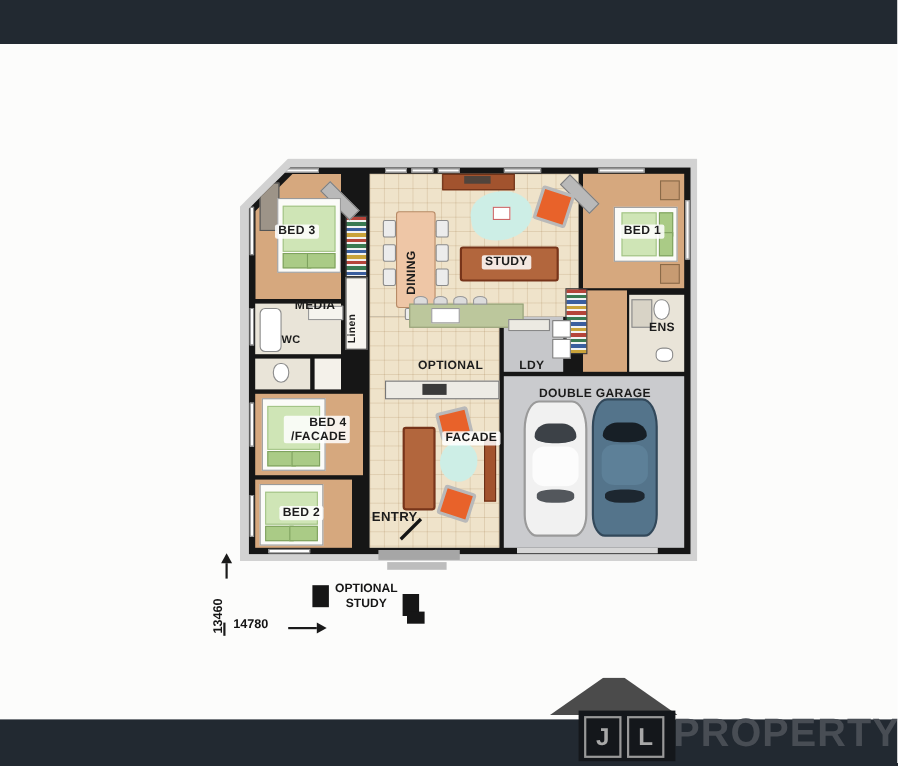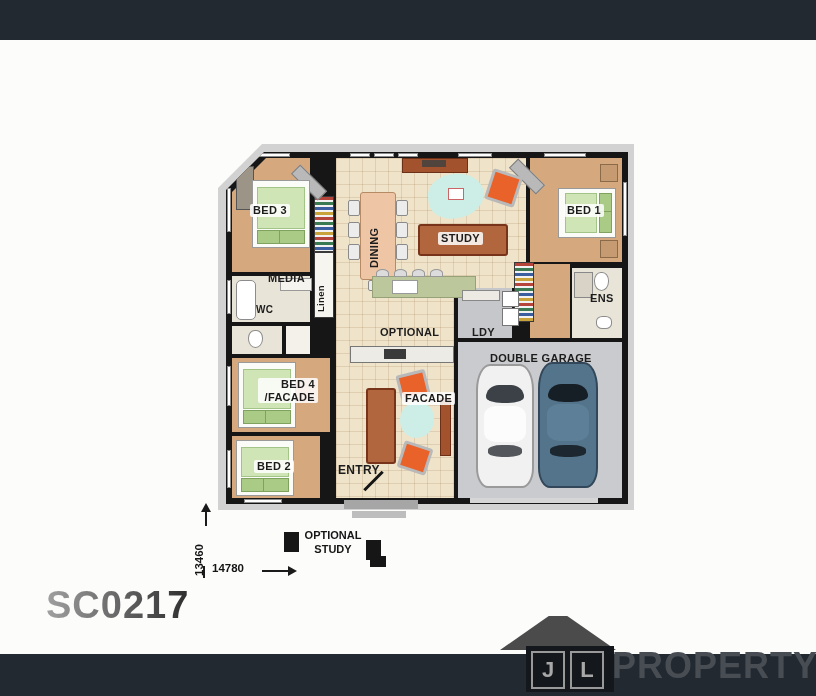--- a/index.html
+++ b/index.html
@@ -313,21 +313,20 @@
   <div class="lab-facade"><span>OPTIONAL</span><br><span>STUDY</span></div>
 
   <div class="dim dim-vhead"></div>
   <div class="dim dim-vline"></div>
   <div class="dim vlbl dim-vtext">13460</div>
   <div class="dim dim-tick"></div>
   <div class="dim dim-htext">14780</div>
   <div class="dim dim-hline"></div>
   <div class="dim dim-hhead"></div>
 
-  <div class="plan-code">SC0217</div>
 
   <div class="bar bar-bottom"></div>
 
   <div class="abs logo-roof"></div>
   <div class="abs logo-body">
     <span class="logo-box box-j">J</span>
     <span class="logo-box box-l">L</span>
   </div>
   <div class="abs logo-word">PROPERTY</div>
 

